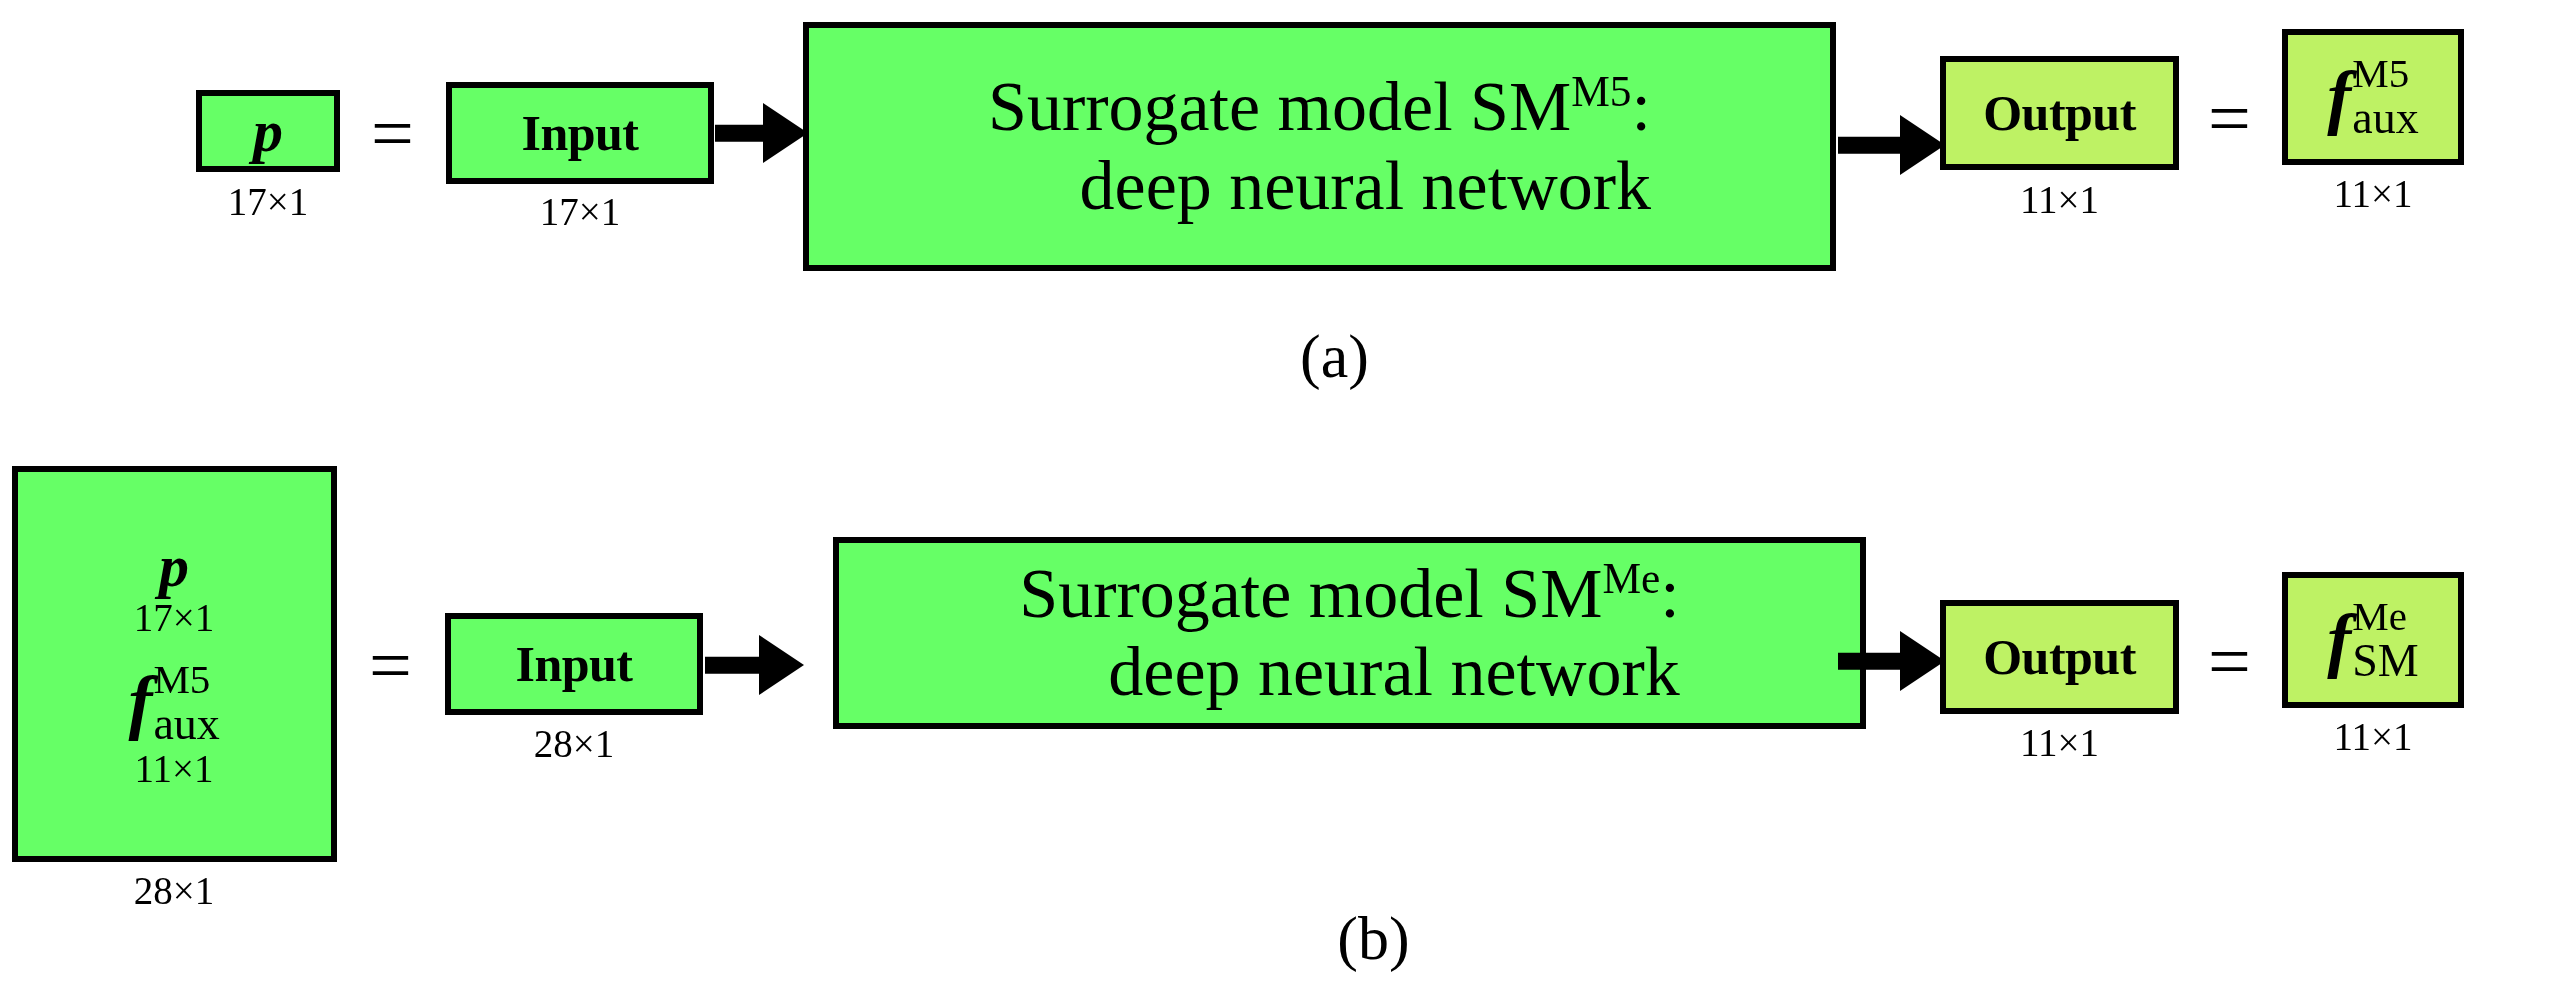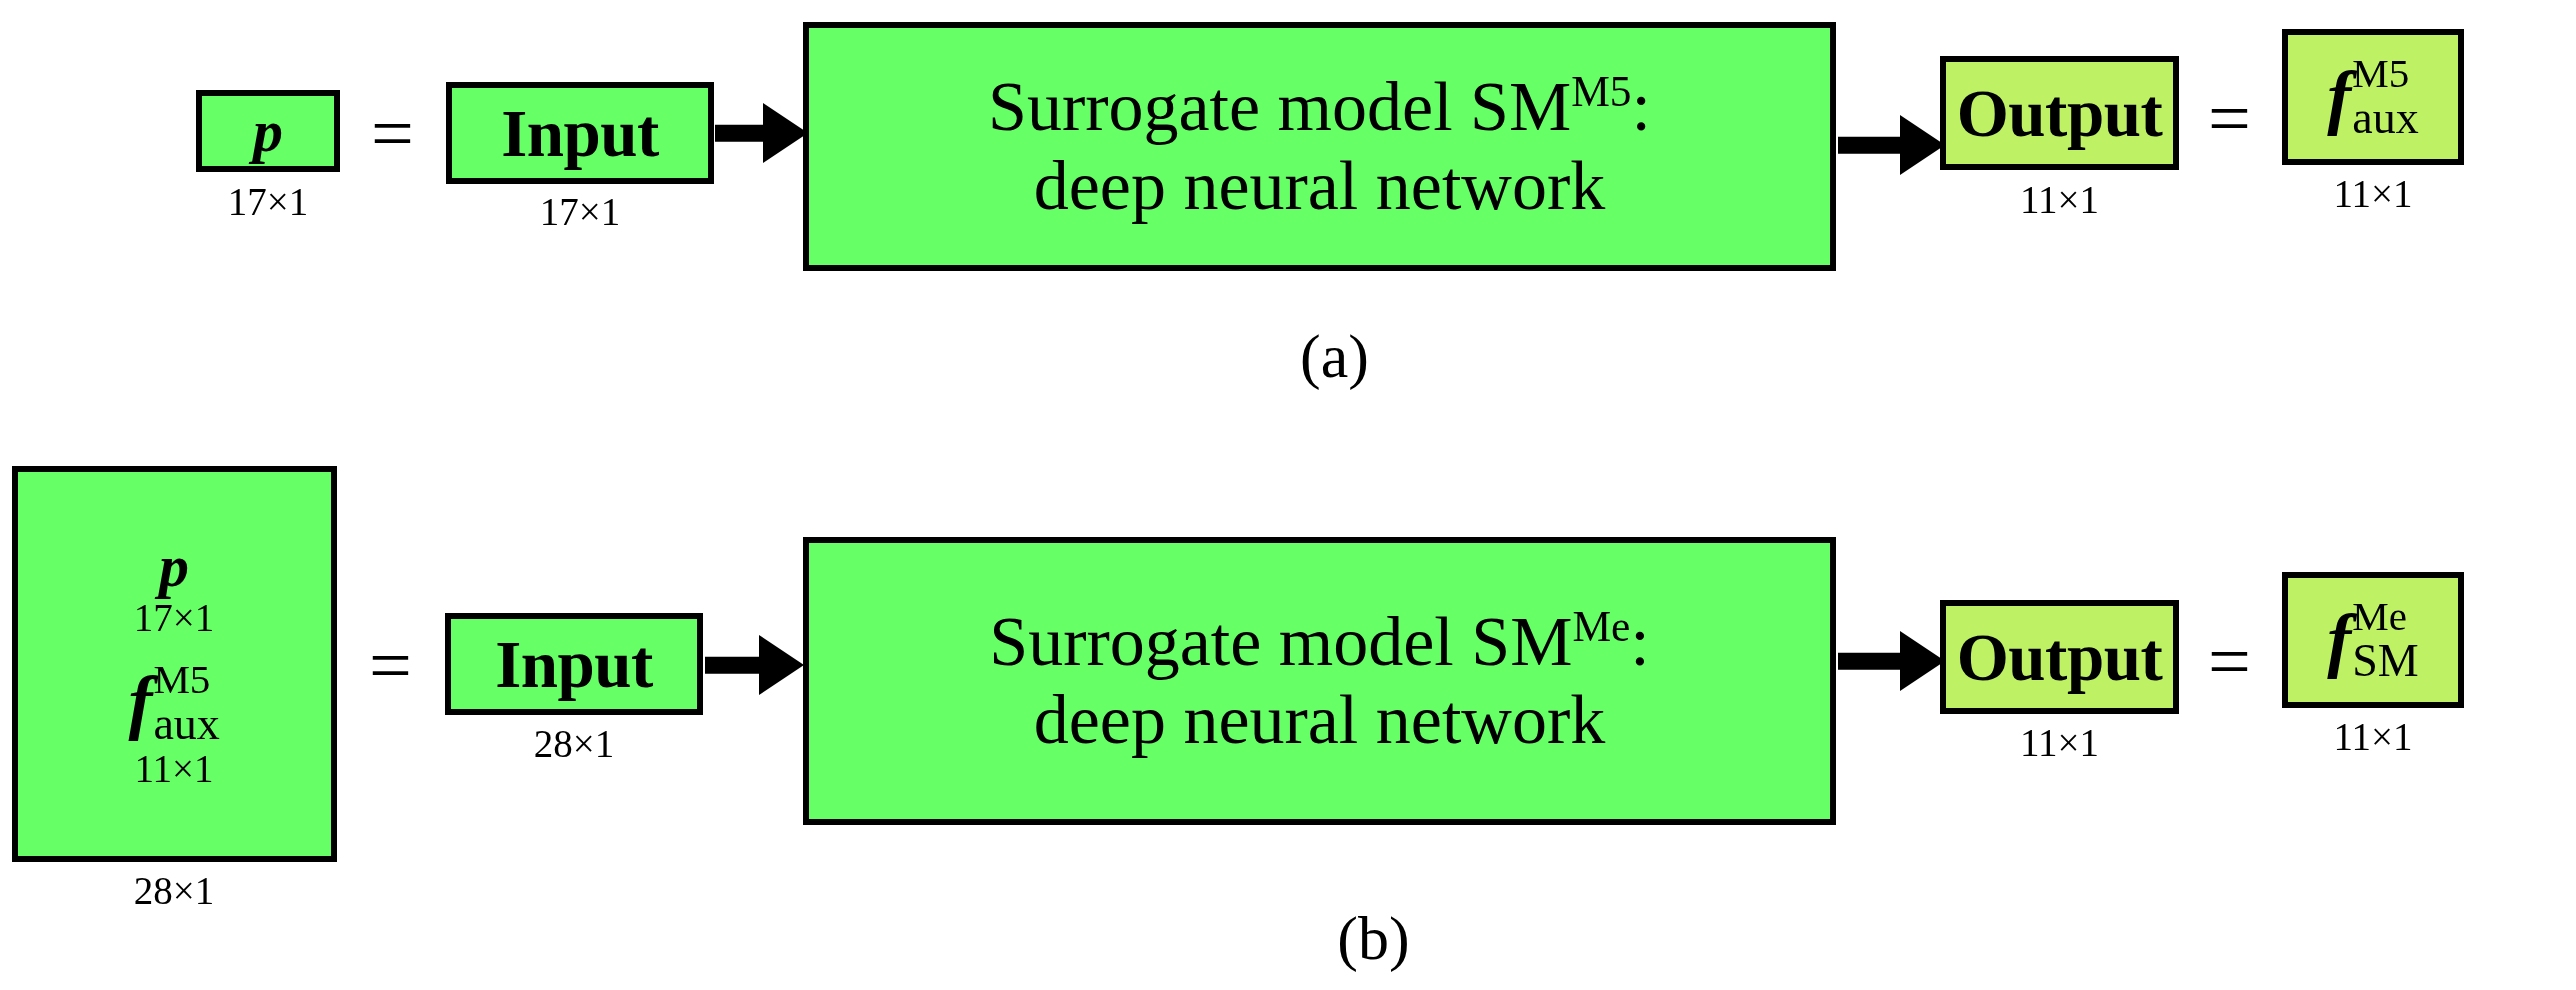--- a/index.html
+++ b/index.html
@@ -82,29 +82,30 @@
 
   
   .math-italic {
     font-style: italic;
     font-weight: bold;
     font-size: 60px;
     line-height: 1;
   }
   .lbl-bold {
     font-weight: bold;
-    font-size: 67px;
+    font-size: 50px;
     line-height: 1;
     letter-spacing: -0.5px;
   }
   .sm-title {
     font-weight: 400;
     font-size: 70px;
     line-height: 1.12;
     white-space: nowrap;
+    text-align: right;
   }
   .sup {
     font-size: 0.62em;
     vertical-align: super;
     line-height: 0;
   }
 
   
   .fsym {
     display: inline-flex;
@@ -245,21 +246,21 @@
   <div class="box green" style="left:445px; top:613px; width:258px; height:102px;">
     <span class="lbl-bold">Input</span>
   </div>
   <div class="dim" style="left:445px; top:721px; width:258px;">28×1</div>
 
   <div class="arrow" style="left:705px; top:635px; width:99px; height:60px;">
     <div class="shaft" style="width:62px;"></div>
     <div class="head"></div>
   </div>
 
-  <div class="box green" style="left:803px; top:537px; width:1033px; height:288px;">
+  <div class="box green" style="left:833px; top:537px; width:1033px; height:192px;">
     <div>
       <div class="sm-title">
         <span>Surrogate model SM</span><span class="sup">Me</span><span>:</span>
       </div>
       <div class="sm-title">deep neural network</div>
     </div>
   </div>
 
   <div class="arrow" style="left:1838px; top:631px; width:107px; height:60px;">
     <div class="shaft" style="width:70px;"></div>

